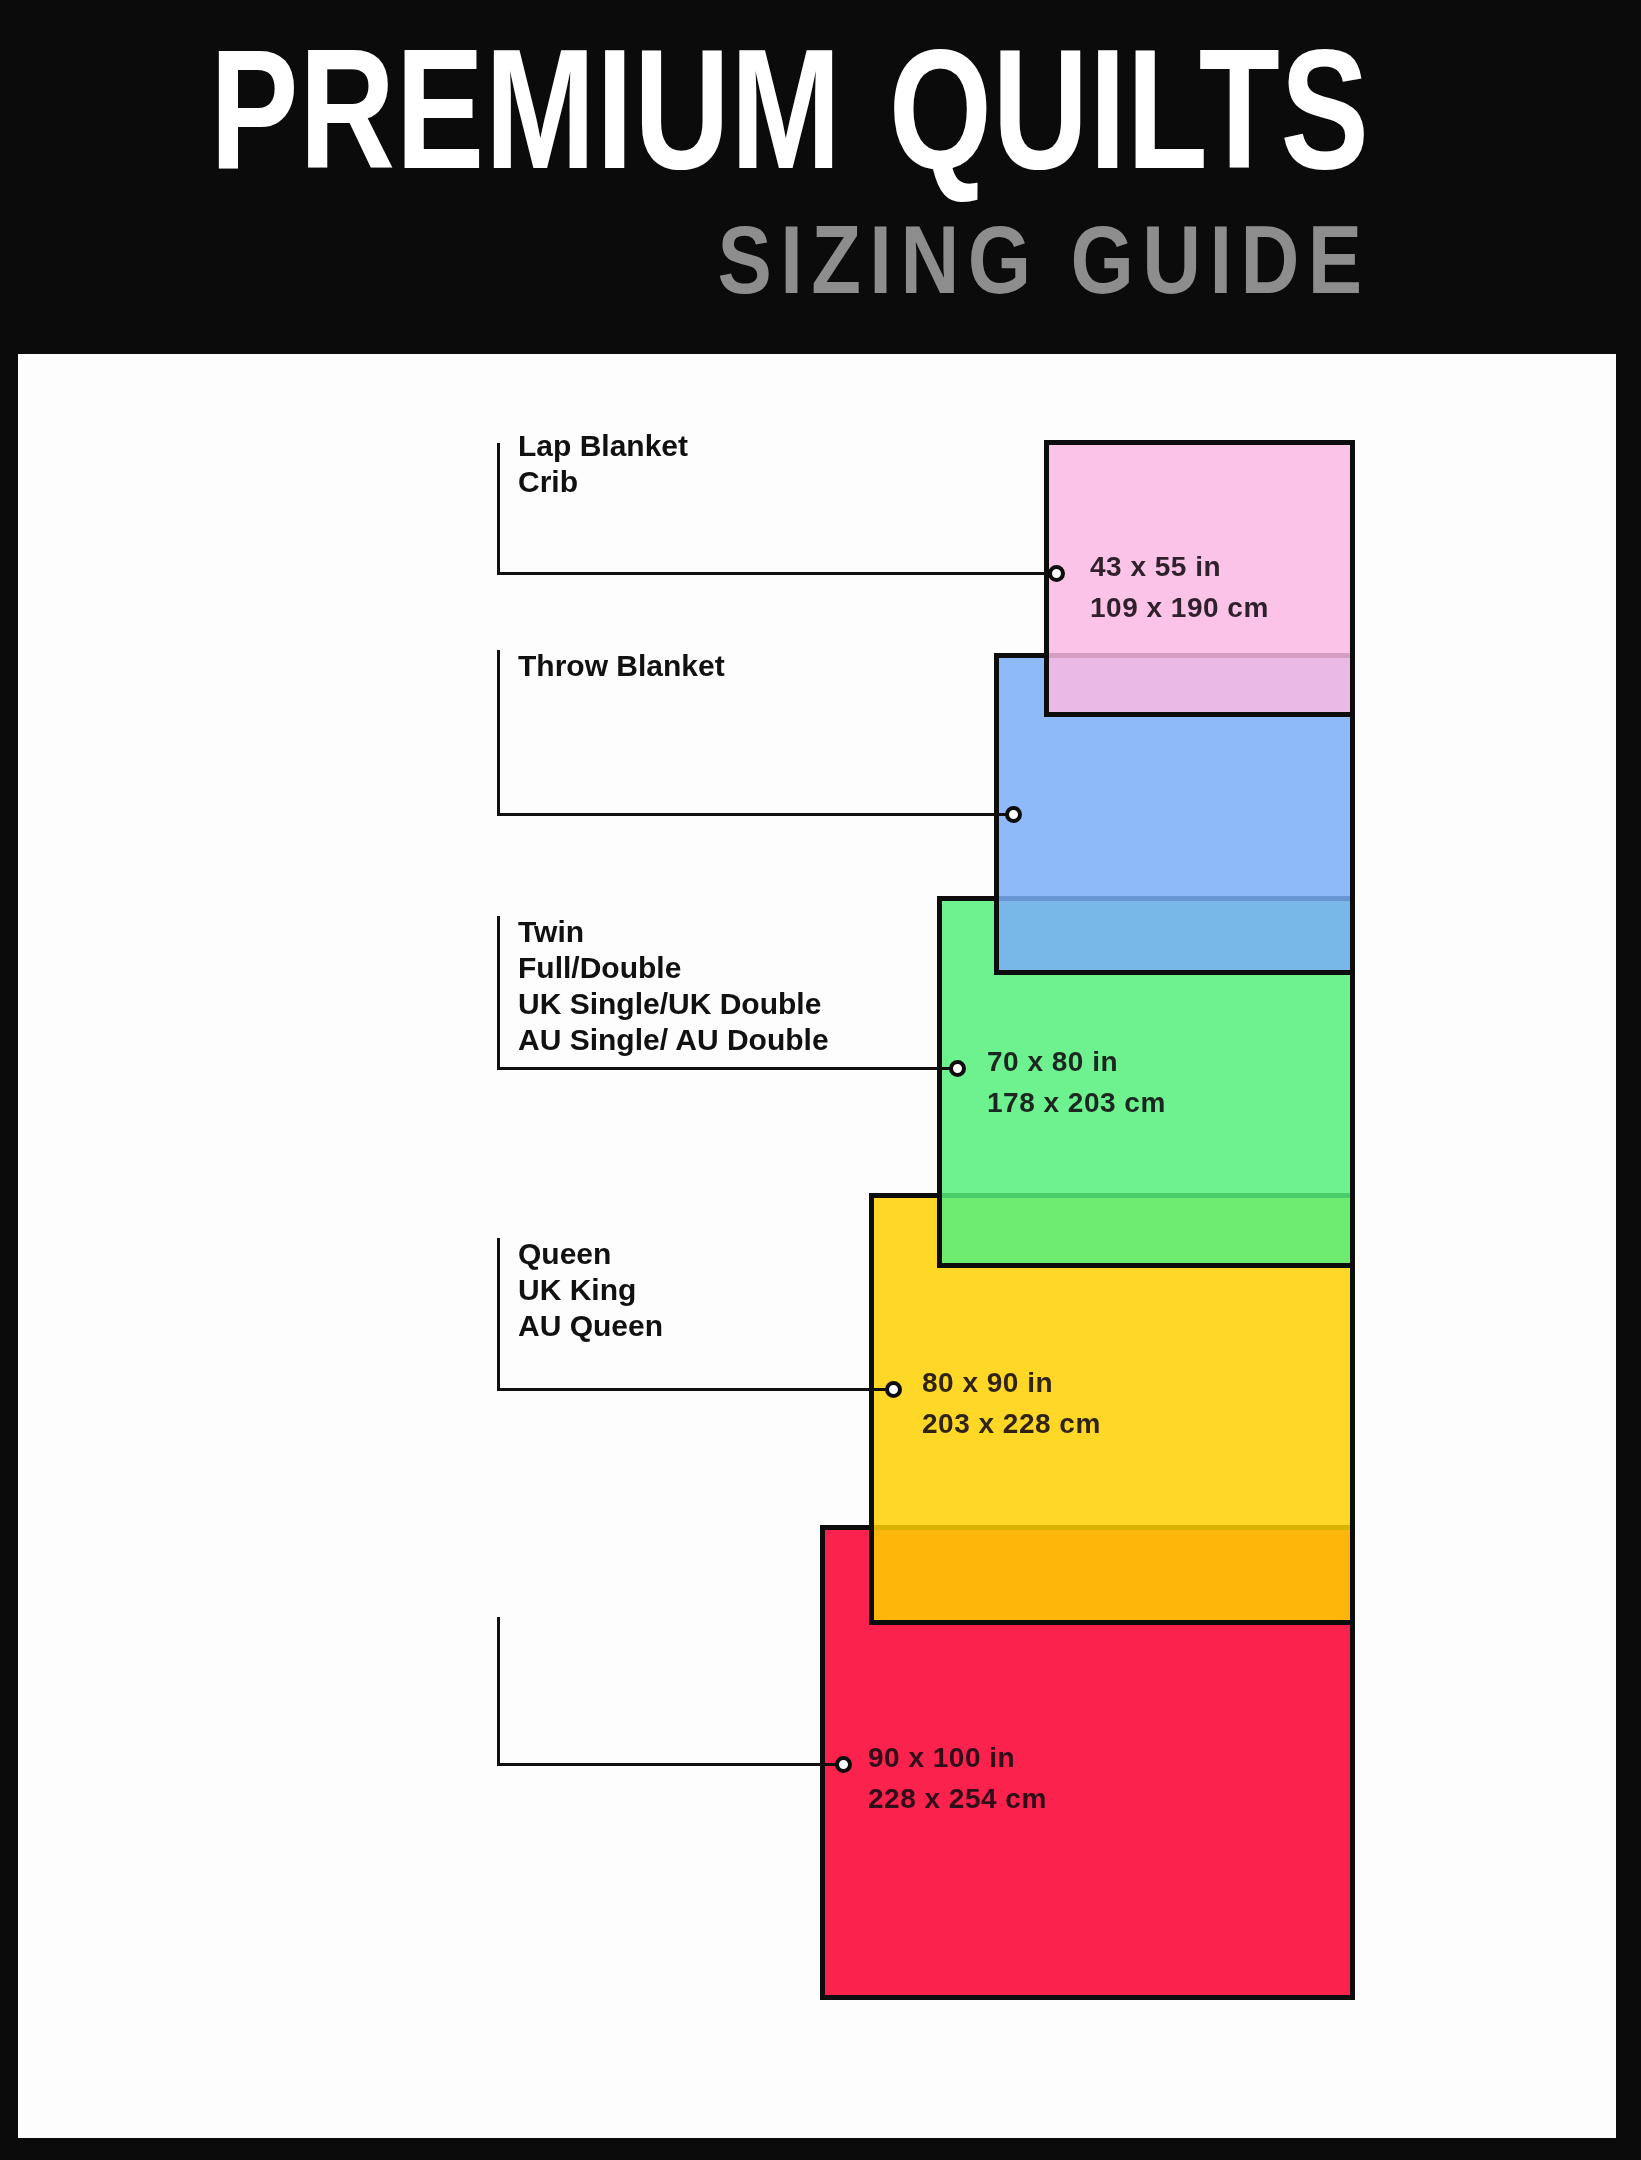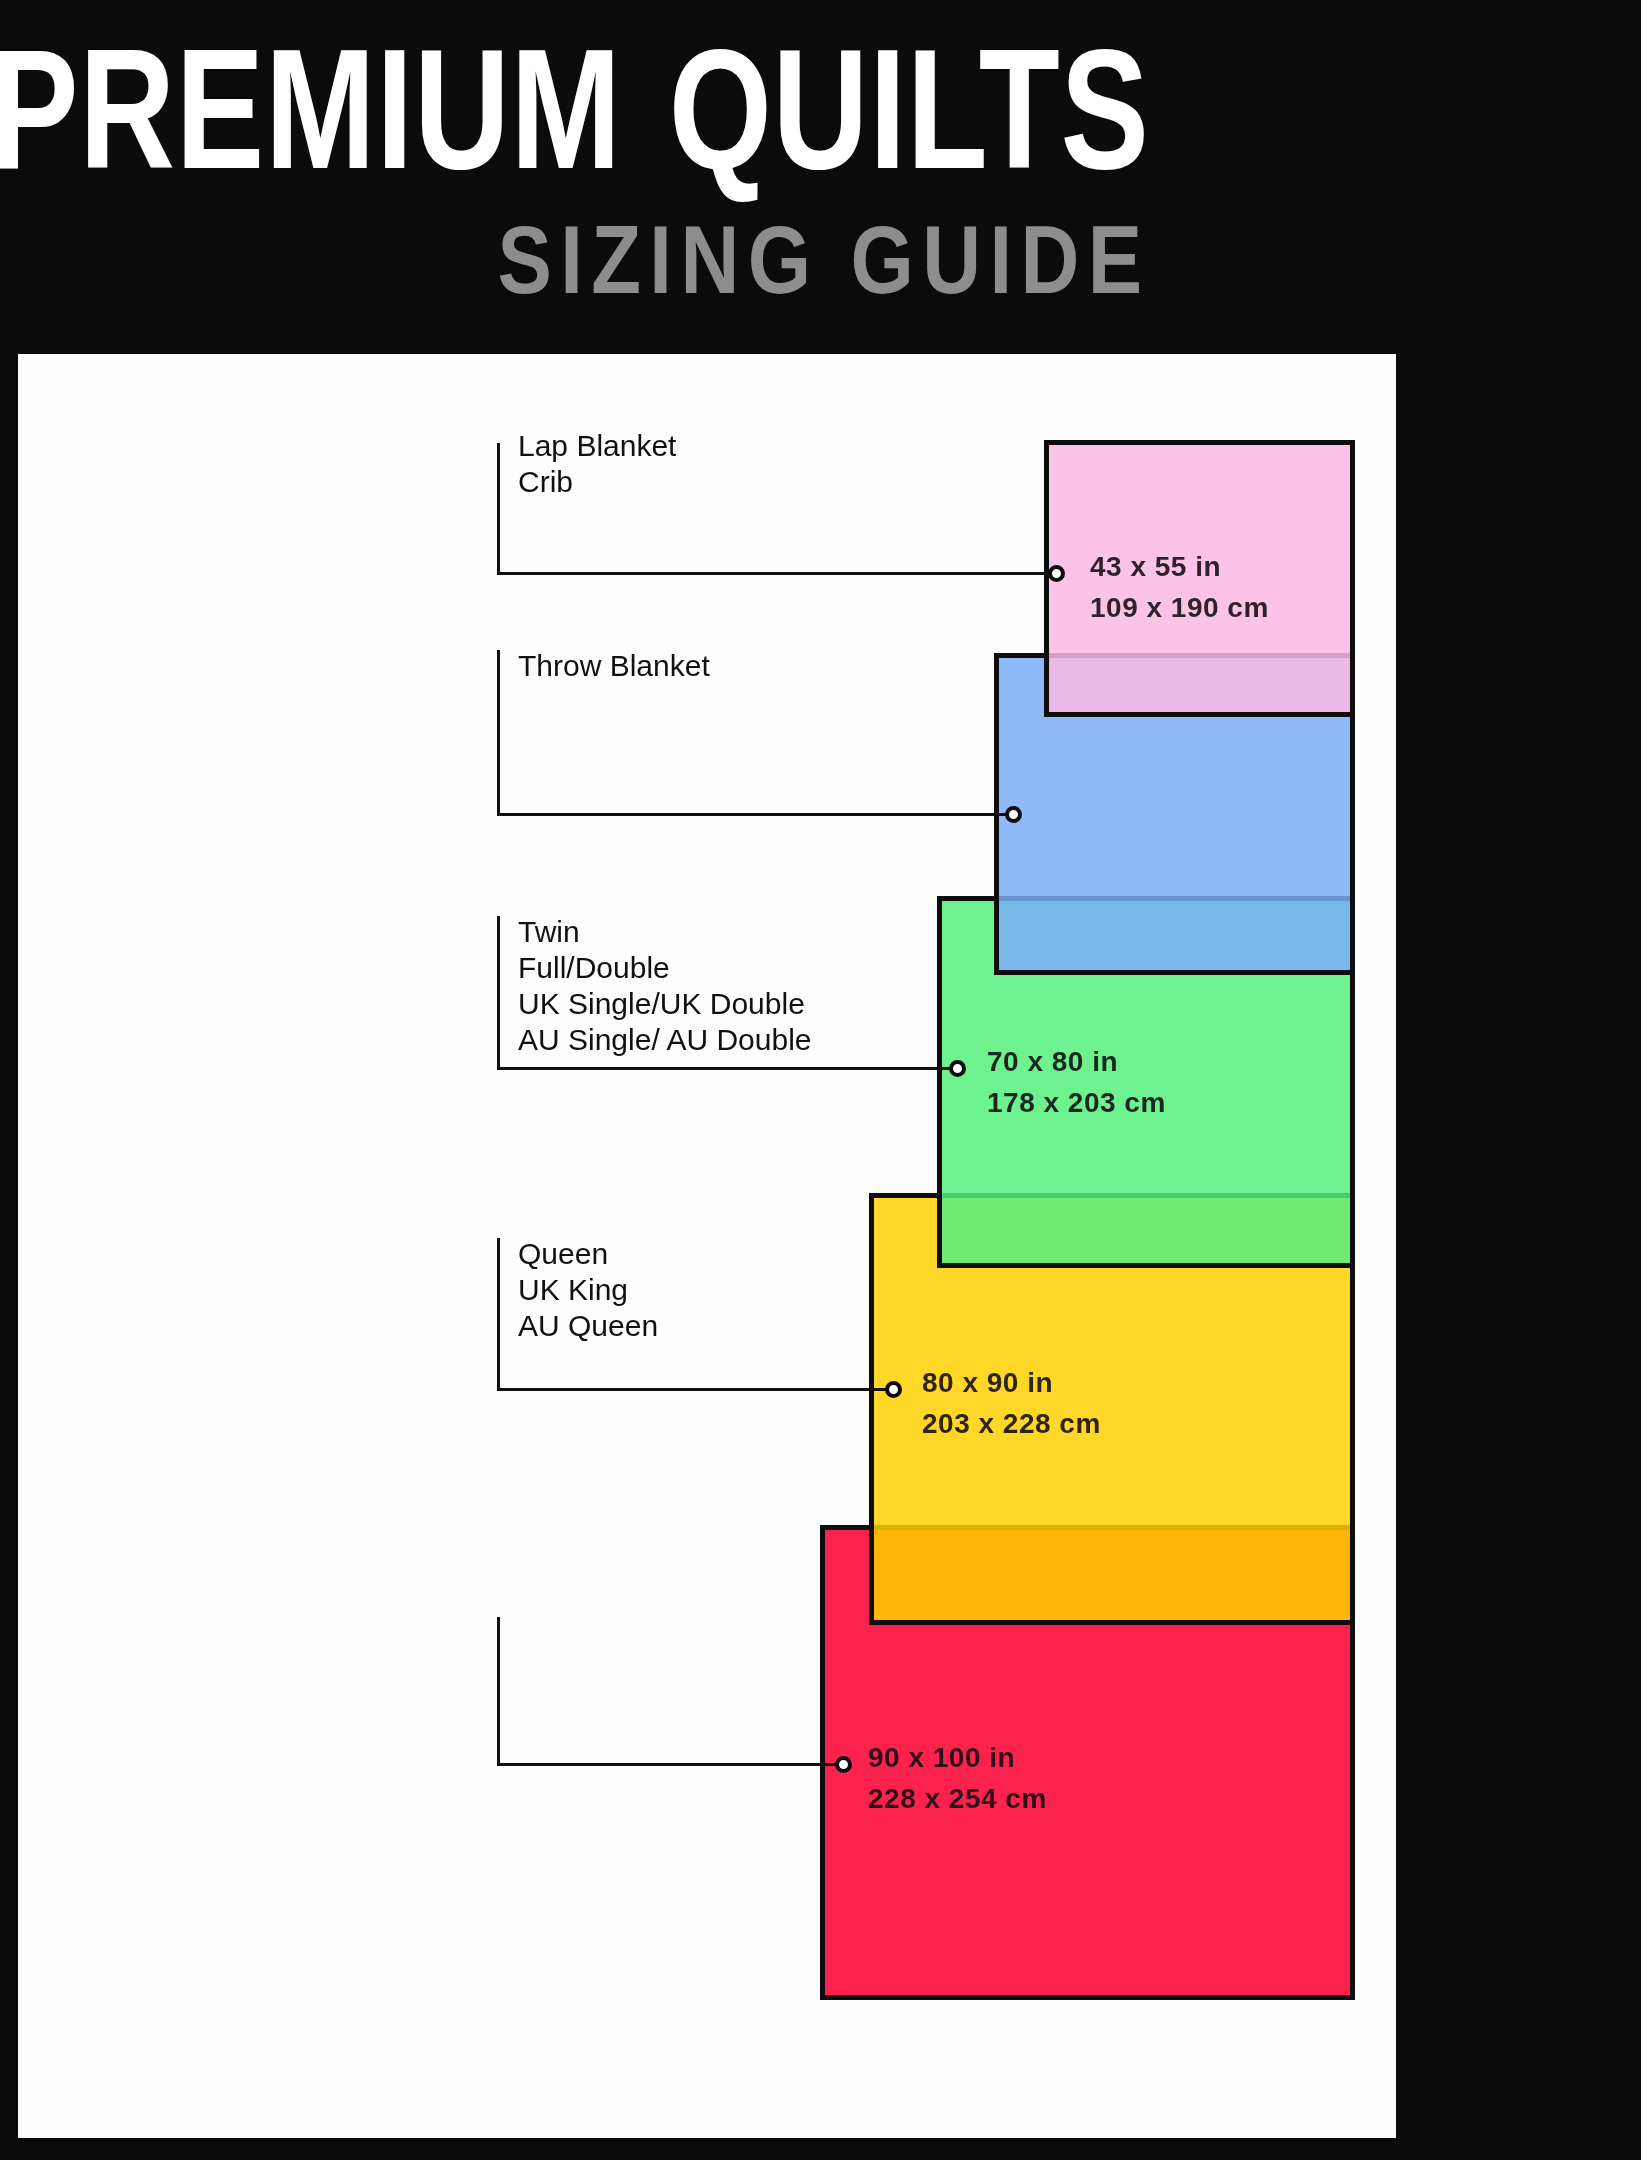--- a/index.html
+++ b/index.html
@@ -1,16 +1,16 @@
 <!DOCTYPE html>
 <html><head>
 <meta charset="utf-8">
 <style>
   html,body{margin:0;padding:0;background:#0b0b0b;}
-  #stage{position:relative;width:1396px;height:2160px;background:#0b0b0b;overflow:hidden;
+  #stage{position:relative;width:1616px;height:2160px;background:#0b0b0b;overflow:hidden;
          font-family:"Liberation Sans", sans-serif;}
   
   .hdr-title{position:absolute;top:24px;right:246px;color:#ffffff;font-size:170px;line-height:170px;
              font-weight:800;letter-spacing:1px;word-spacing:12px;white-space:nowrap;
              transform:scaleX(0.78);transform-origin:top right;}
   .hdr-sub{position:absolute;top:210px;right:246px;color:#8d8d8d;font-size:97px;line-height:100px;
            font-weight:700;letter-spacing:10px;white-space:nowrap;
            transform:scaleX(0.84);transform-origin:top right;}
   
   .panel{position:absolute;left:18px;top:354px;width:1600px;height:1784px;background:#fefdfe;}
@@ -20,21 +20,21 @@
   .rect-yellow{left:869px; top:1193px;width:486px;height:432px;}
   .rect-green {left:937px; top:896px; width:418px;height:372px;}
   .rect-blue  {left:994px; top:653px; width:361px;height:322px;}
   .rect-pink  {left:1044px;top:440px; width:311px;height:277px;}
   
   .vline{position:absolute;width:3px;background:#101010;}
   .hline{position:absolute;height:3px;background:#101010;}
   .dot{position:absolute;width:9px;height:9px;border:4px solid #0d0d0d;border-radius:50%;
        background:#ffffff;box-sizing:content-box;}
   
-  .szlabel{position:absolute;left:518px;color:#111111;font-size:30px;line-height:36px;font-weight:400;
+  .szlabel{position:absolute;left:518px;color:#111111;font-size:30px;line-height:36px;font-weight:700;
            white-space:nowrap;}
   .szlabel span{display:block;}
   .dims{position:absolute;color:rgba(18,10,18,0.88);font-size:28px;line-height:41px;font-weight:600;
         white-space:nowrap;letter-spacing:0.5px;}
   .dims span{display:block;}
 </style>
 </head>
 <body>
 
 <div id="stage">

